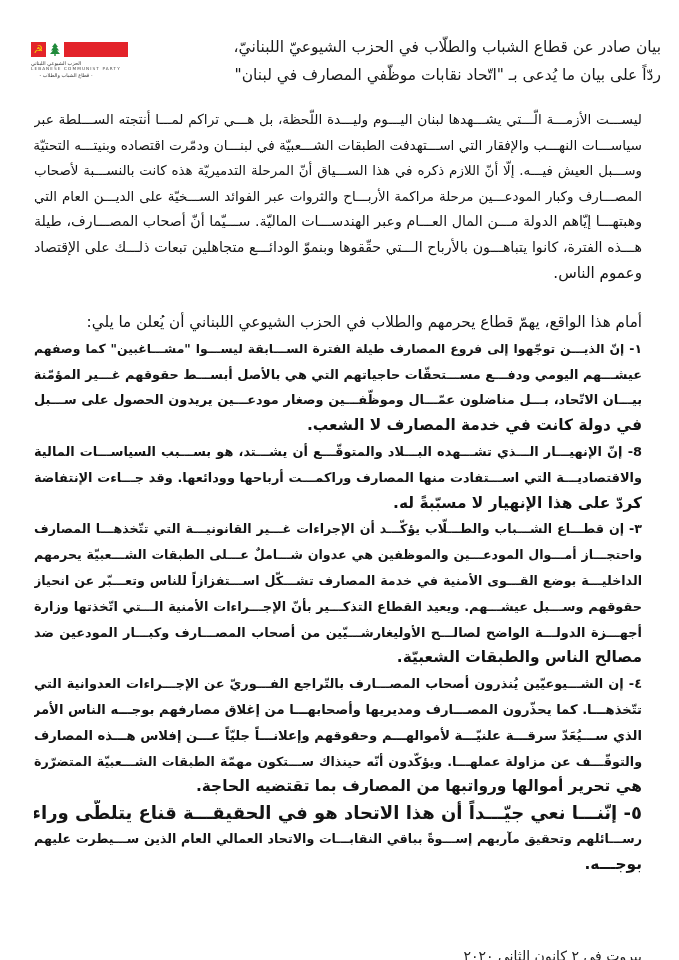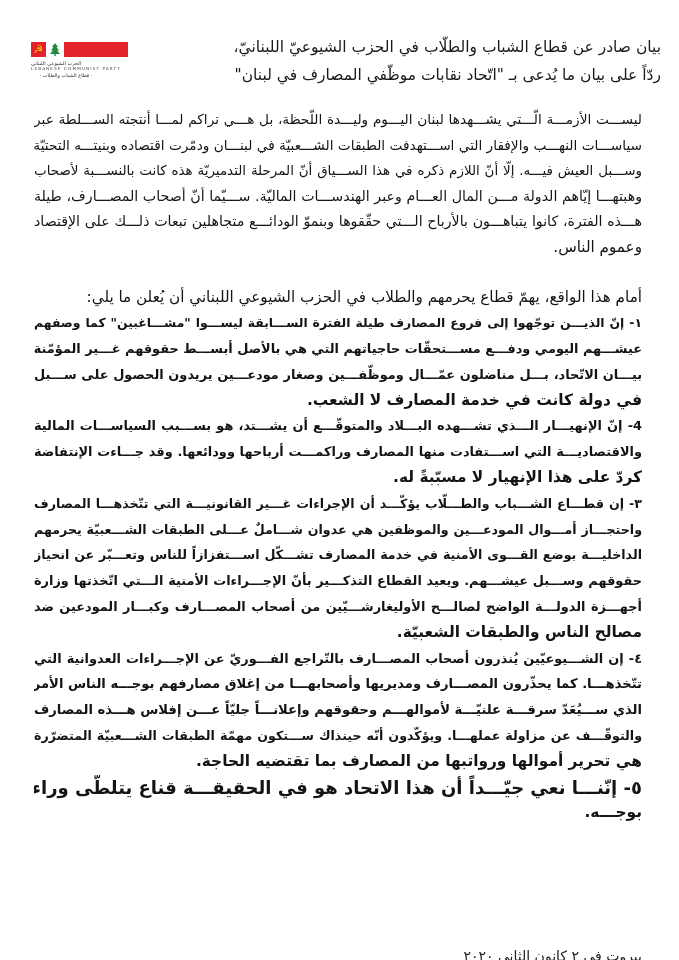--- a/index.html
+++ b/index.html
@@ -170,57 +170,59 @@
   <div class="header rtl">
     <div>بيان صادر عن قطاع الشباب والطلّاب في الحزب الشيوعيّ اللبنانيّ،</div>
     <div>ردّاً على بيان ما يُدعى بـ "اتّحاد نقابات موظّفي المصارف في لبنان"</div>
   </div>
 
   <div class="body-text rtl">
     <div class="intro-para">
       <span class="line" style="font-size: 13.7px;">ليســـت الأزمـــة الّـــتي يشـــهدها لبنان اليـــوم وليـــدة اللّحظة، بل هـــي تراكم لمـــا أنتجته الســـلطة عبر</span>
       <span class="line" style="font-size: 13.7px;">سياســـات النهـــب والإفقار التي اســـتهدفت الطبقات الشـــعبيّة في لبنـــان ودمّرت اقتصاده وبنيتـــه التحتيّة</span>
       <span class="line" style="font-size: 13.45px;">وســـبل العيش فيـــه. إلّا أنّ اللازم ذكره في هذا الســـياق أنّ المرحلة التدميريّة هذه كانت بالنســـبة لأصحاب</span>
+      <span class="line" style="font-size: 13.45px;">المصـــارف وكبار المودعـــين مرحلة مراكمة الأربـــاح والثروات عبر الفوائد الســـخيّة على الديـــن العام التي</span>
       <span class="line" style="font-size: 14.2px;">وهبتهـــا إيّاهم الدولة مـــن المال العـــام وعبر الهندســـات الماليّة. ســـيّما أنّ أصحاب المصـــارف، طيلة</span>
       <span class="line" style="font-size: 14.2px;">هـــذه الفترة، كانوا يتباهـــون بالأرباح الـــتي حقّقوها وبنموّ الودائـــع متجاهلين تبعات ذلـــك على الإقتصاد</span>
       <span class="line last">وعموم الناس.</span>
     </div>
 
     <div class="lead">
       <span class="line last">أمام هذا الواقع، يهمّ قطاع يحرمهم والطلاب في الحزب الشيوعي اللبناني أن يُعلن ما يلي:</span>
     </div>
 
     <div class="items">
       <div>
         <span class="line" style="font-size: 12.4px;">١- إنّ الذيـــن توجّهوا إلى فروع المصارف طيلة الفترة الســـابقة ليســـوا "مشـــاغبين" كما وصفهم</span>
         <span class="line" style="font-size: 12.9px;">عيشـــهم اليومي ودفـــع مســـتحقّات حاجياتهم التي هي بالأصل أبســـط حقوقهم غـــير المؤمّنة</span>
         <span class="line" style="font-size: 12.9px;">بيـــان الاتّحاد، بـــل مناضلون عمّـــال وموظّفـــين وصغار مودعـــين يريدون الحصول على ســـبل</span>
         <span class="line last">في دولة كانت في خدمة المصارف لا الشعب.</span>
       </div>
       <div>
-        <span class="line" style="font-size: 12.9px;">4- إنّ الإنهيـــار الـــذي تشـــهده البـــلاد والمتوقّـــع أن يشـــتد، هو بســـبب السياســـات المالية</span>
+        <span class="line" style="font-size: 12.9px;">8- إنّ الإنهيـــار الـــذي تشـــهده البـــلاد والمتوقّـــع أن يشـــتد، هو بســـبب السياســـات المالية</span>
         <span class="line" style="font-size: 12.9px;">والاقتصاديـــة التي اســـتفادت منها المصارف وراكمـــت أرباحها وودائعها. وقد جـــاءت الإنتفاضة</span>
         <span class="line last">كردّ على هذا الإنهيار لا مسبّبةً له.</span>
       </div>
       <div>
         <span class="line" style="font-size: 12.65px;">٣- إن قطـــاع الشـــباب والطـــلّاب يؤكّـــد أن الإجراءات غـــير القانونيـــة التي تتّخذهـــا المصارف</span>
         <span class="line" style="font-size: 12.65px;">واحتجـــاز أمـــوال المودعـــين والموظفين هي عدوان شـــاملٌ عـــلى الطبقات الشـــعبيّة يحرمهم</span>
         <span class="line" style="font-size: 12.65px;">الداخليـــة بوضع القـــوى الأمنية في خدمة المصارف تشـــكّل اســـتفزازاً للناس وتعـــبّر عن انحياز</span>
         <span class="line" style="font-size: 12.9px;">حقوقهم وســـبل عيشـــهم. ويعيد القطاع التذكـــير بأنّ الإجـــراءات الأمنية الـــتي اتّخذتها وزارة</span>
         <span class="line" style="font-size: 12.9px;">أجهـــزة الدولـــة الواضح لصالـــح الأوليغارشـــيّين من أصحاب المصـــارف وكبـــار المودعين ضد</span>
         <span class="line last">مصالح الناس والطبقات الشعبيّة.</span>
       </div>
       <div>
         <span class="line" style="font-size: 12.9px;">٤- إن الشـــيوعيّين يُنذرون أصحاب المصـــارف بالتّراجع الفـــوريّ عن الإجـــراءات العدوانية التي</span>
         <span class="line" style="font-size: 13.15px;">تتّخذهـــا. كما يحذّرون المصـــارف ومديريها وأصحابهـــا من إغلاق مصارفهم بوجـــه الناس الأمر</span>
         <span class="line" style="font-size: 13.15px;">الذي ســـيُعَدّ سرقـــة علنيّـــة لأموالهـــم وحقوقهم وإعلانـــاً جليّاً عـــن إفلاس هـــذه المصارف</span>
         <span class="line" style="font-size: 12.65px;">والتوقّـــف عن مزاولة عملهـــا. ويؤكّدون أنّه حينذاك ســـتكون مهمّة الطبقات الشـــعبيّة المتضرّرة</span>
         <span class="line last">هي تحرير أموالها ورواتبها من المصارف بما تقتضيه الحاجة.</span>
       </div>
       <div>
         <span class="line" style="font-size: 18px;">٥- إنّنـــا نعي جيّـــداً أن هذا الاتحاد هو في الحقيقـــة قناع يتلطّى وراءه أصحـــاب المصارف لتمرير</span>
+        <span class="line" style="font-size: 12.65px;">رســـائلهم وتحقيق مآربهم إســـوةً بباقي النقابـــات والاتحاد العمالي العام الذين ســـيطرت عليهم</span>
         <span class="line last">بوجـــه.</span>
       </div>
     </div>
   </div>
 
   <div class="signature rtl">بيروت في ٢ كانون الثاني ٢٠٢٠</div>
 </div>
 
 </body></html>

